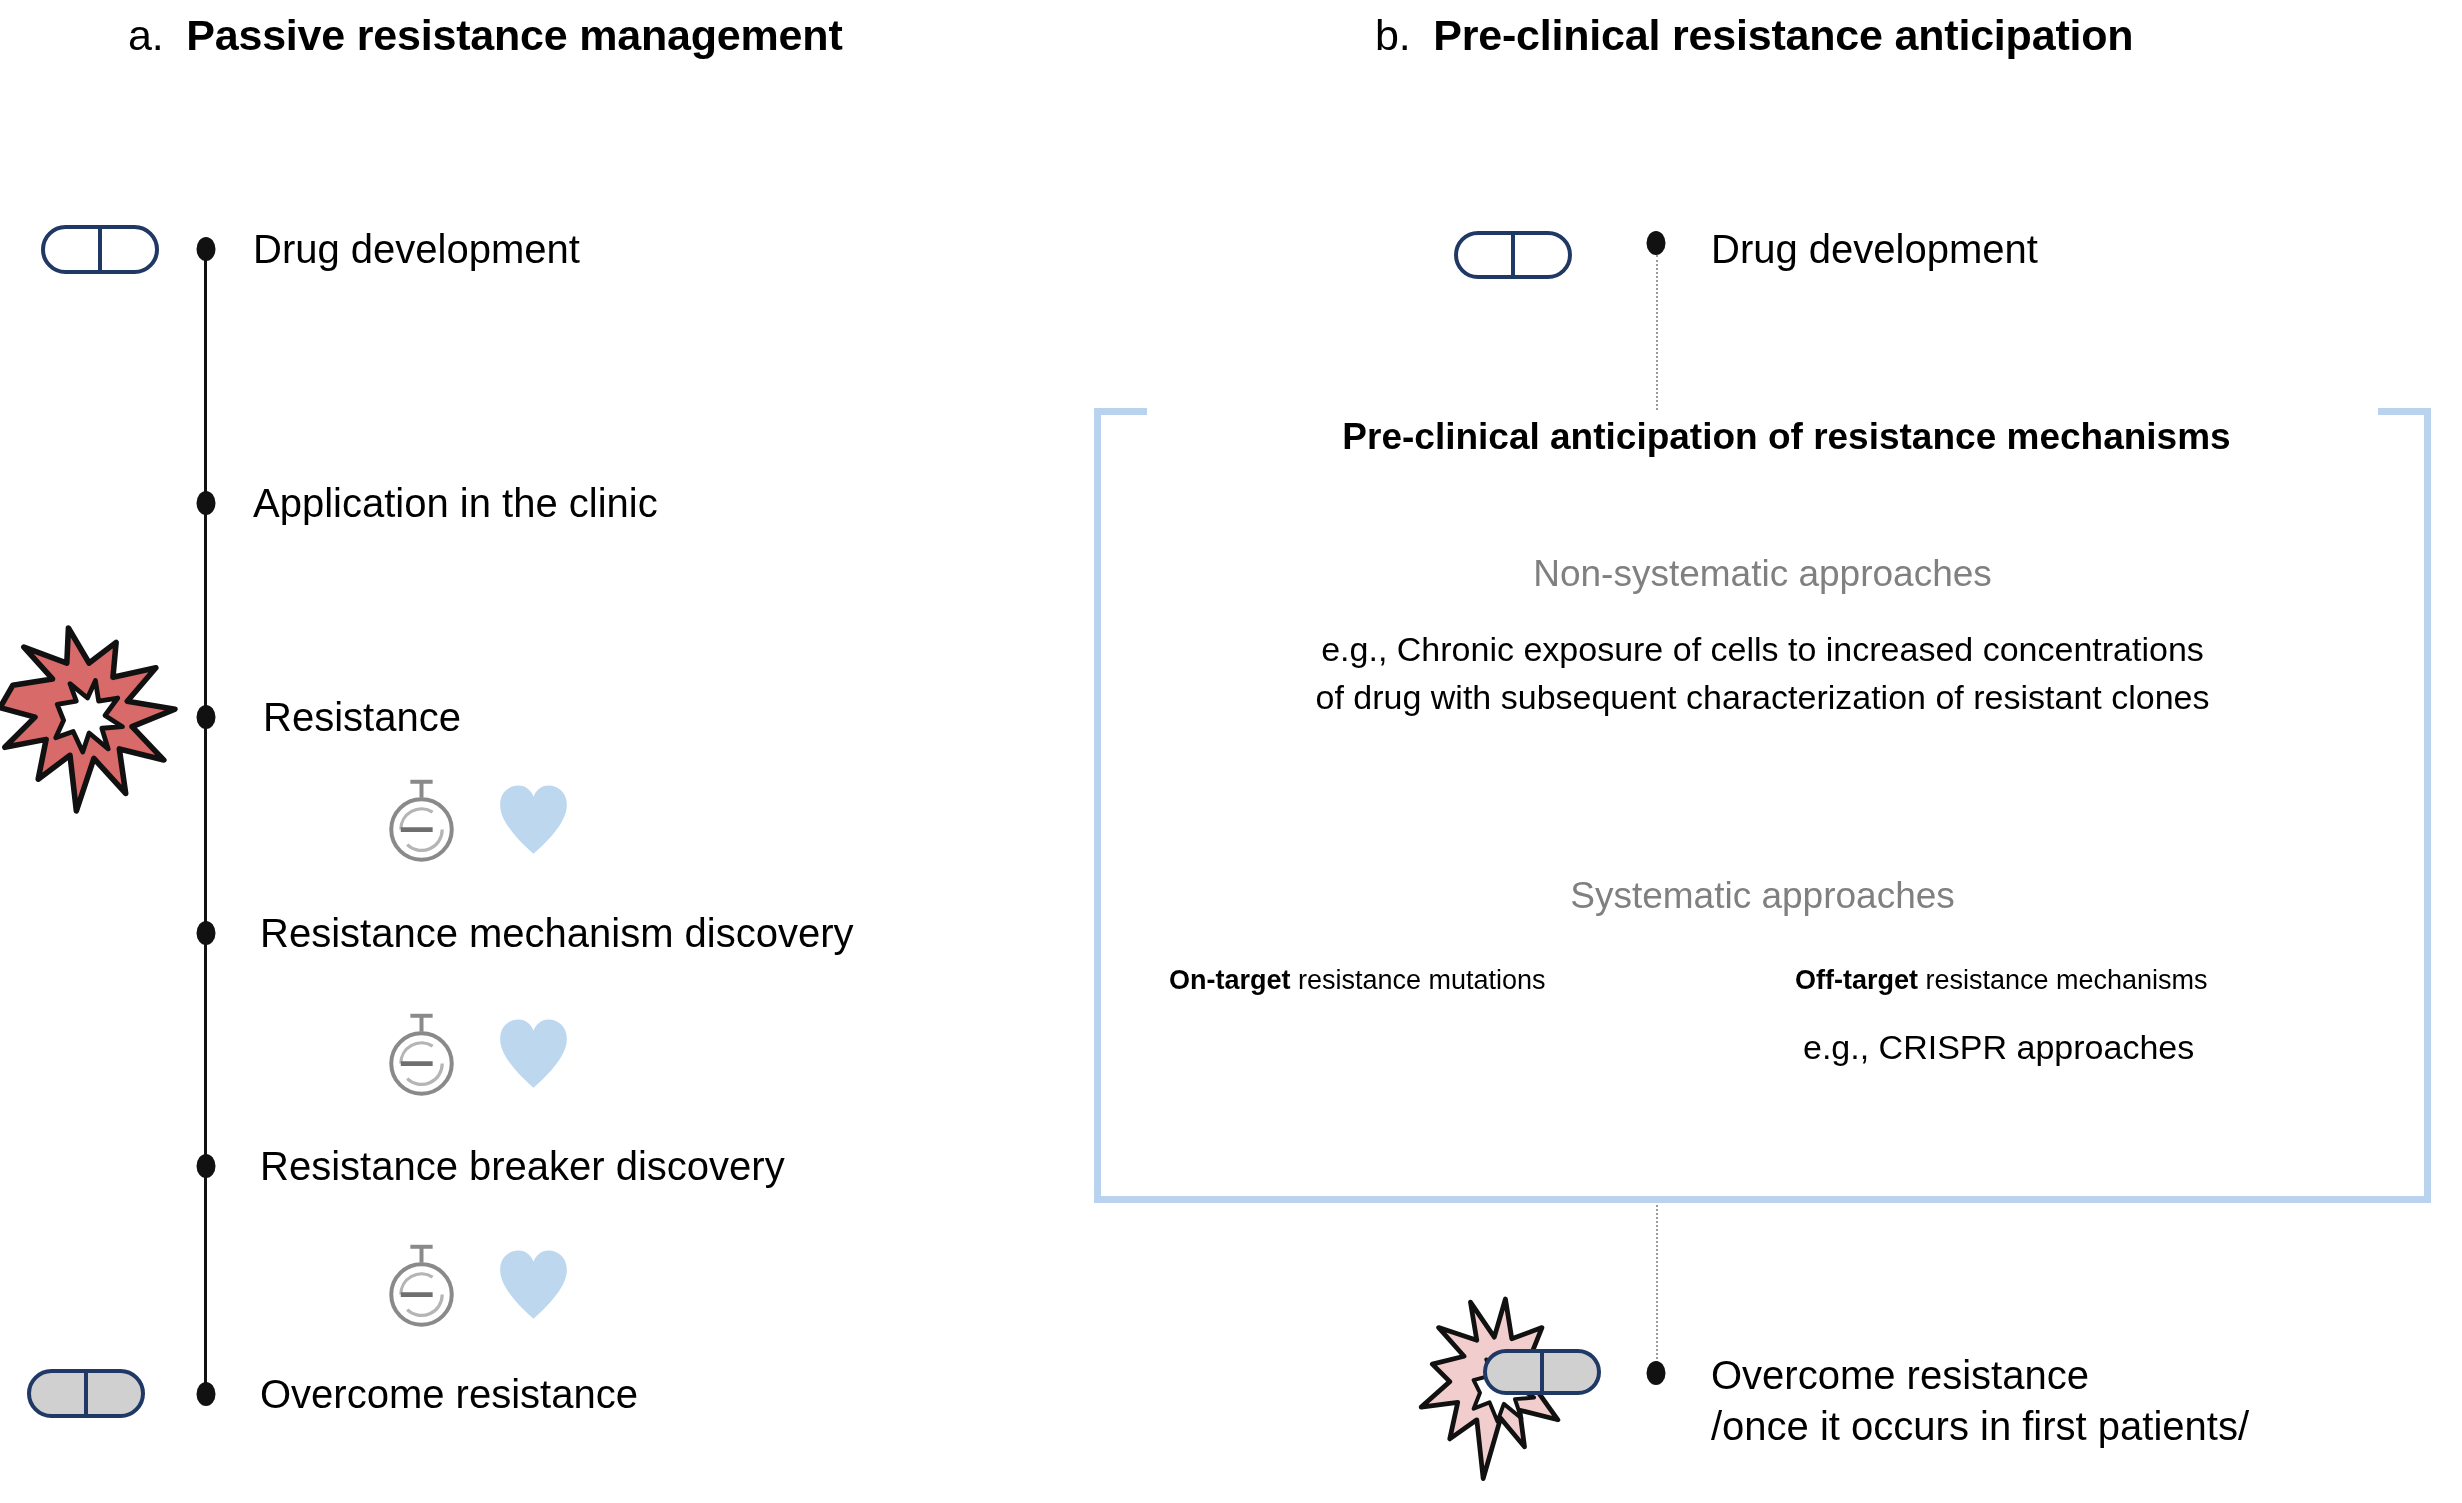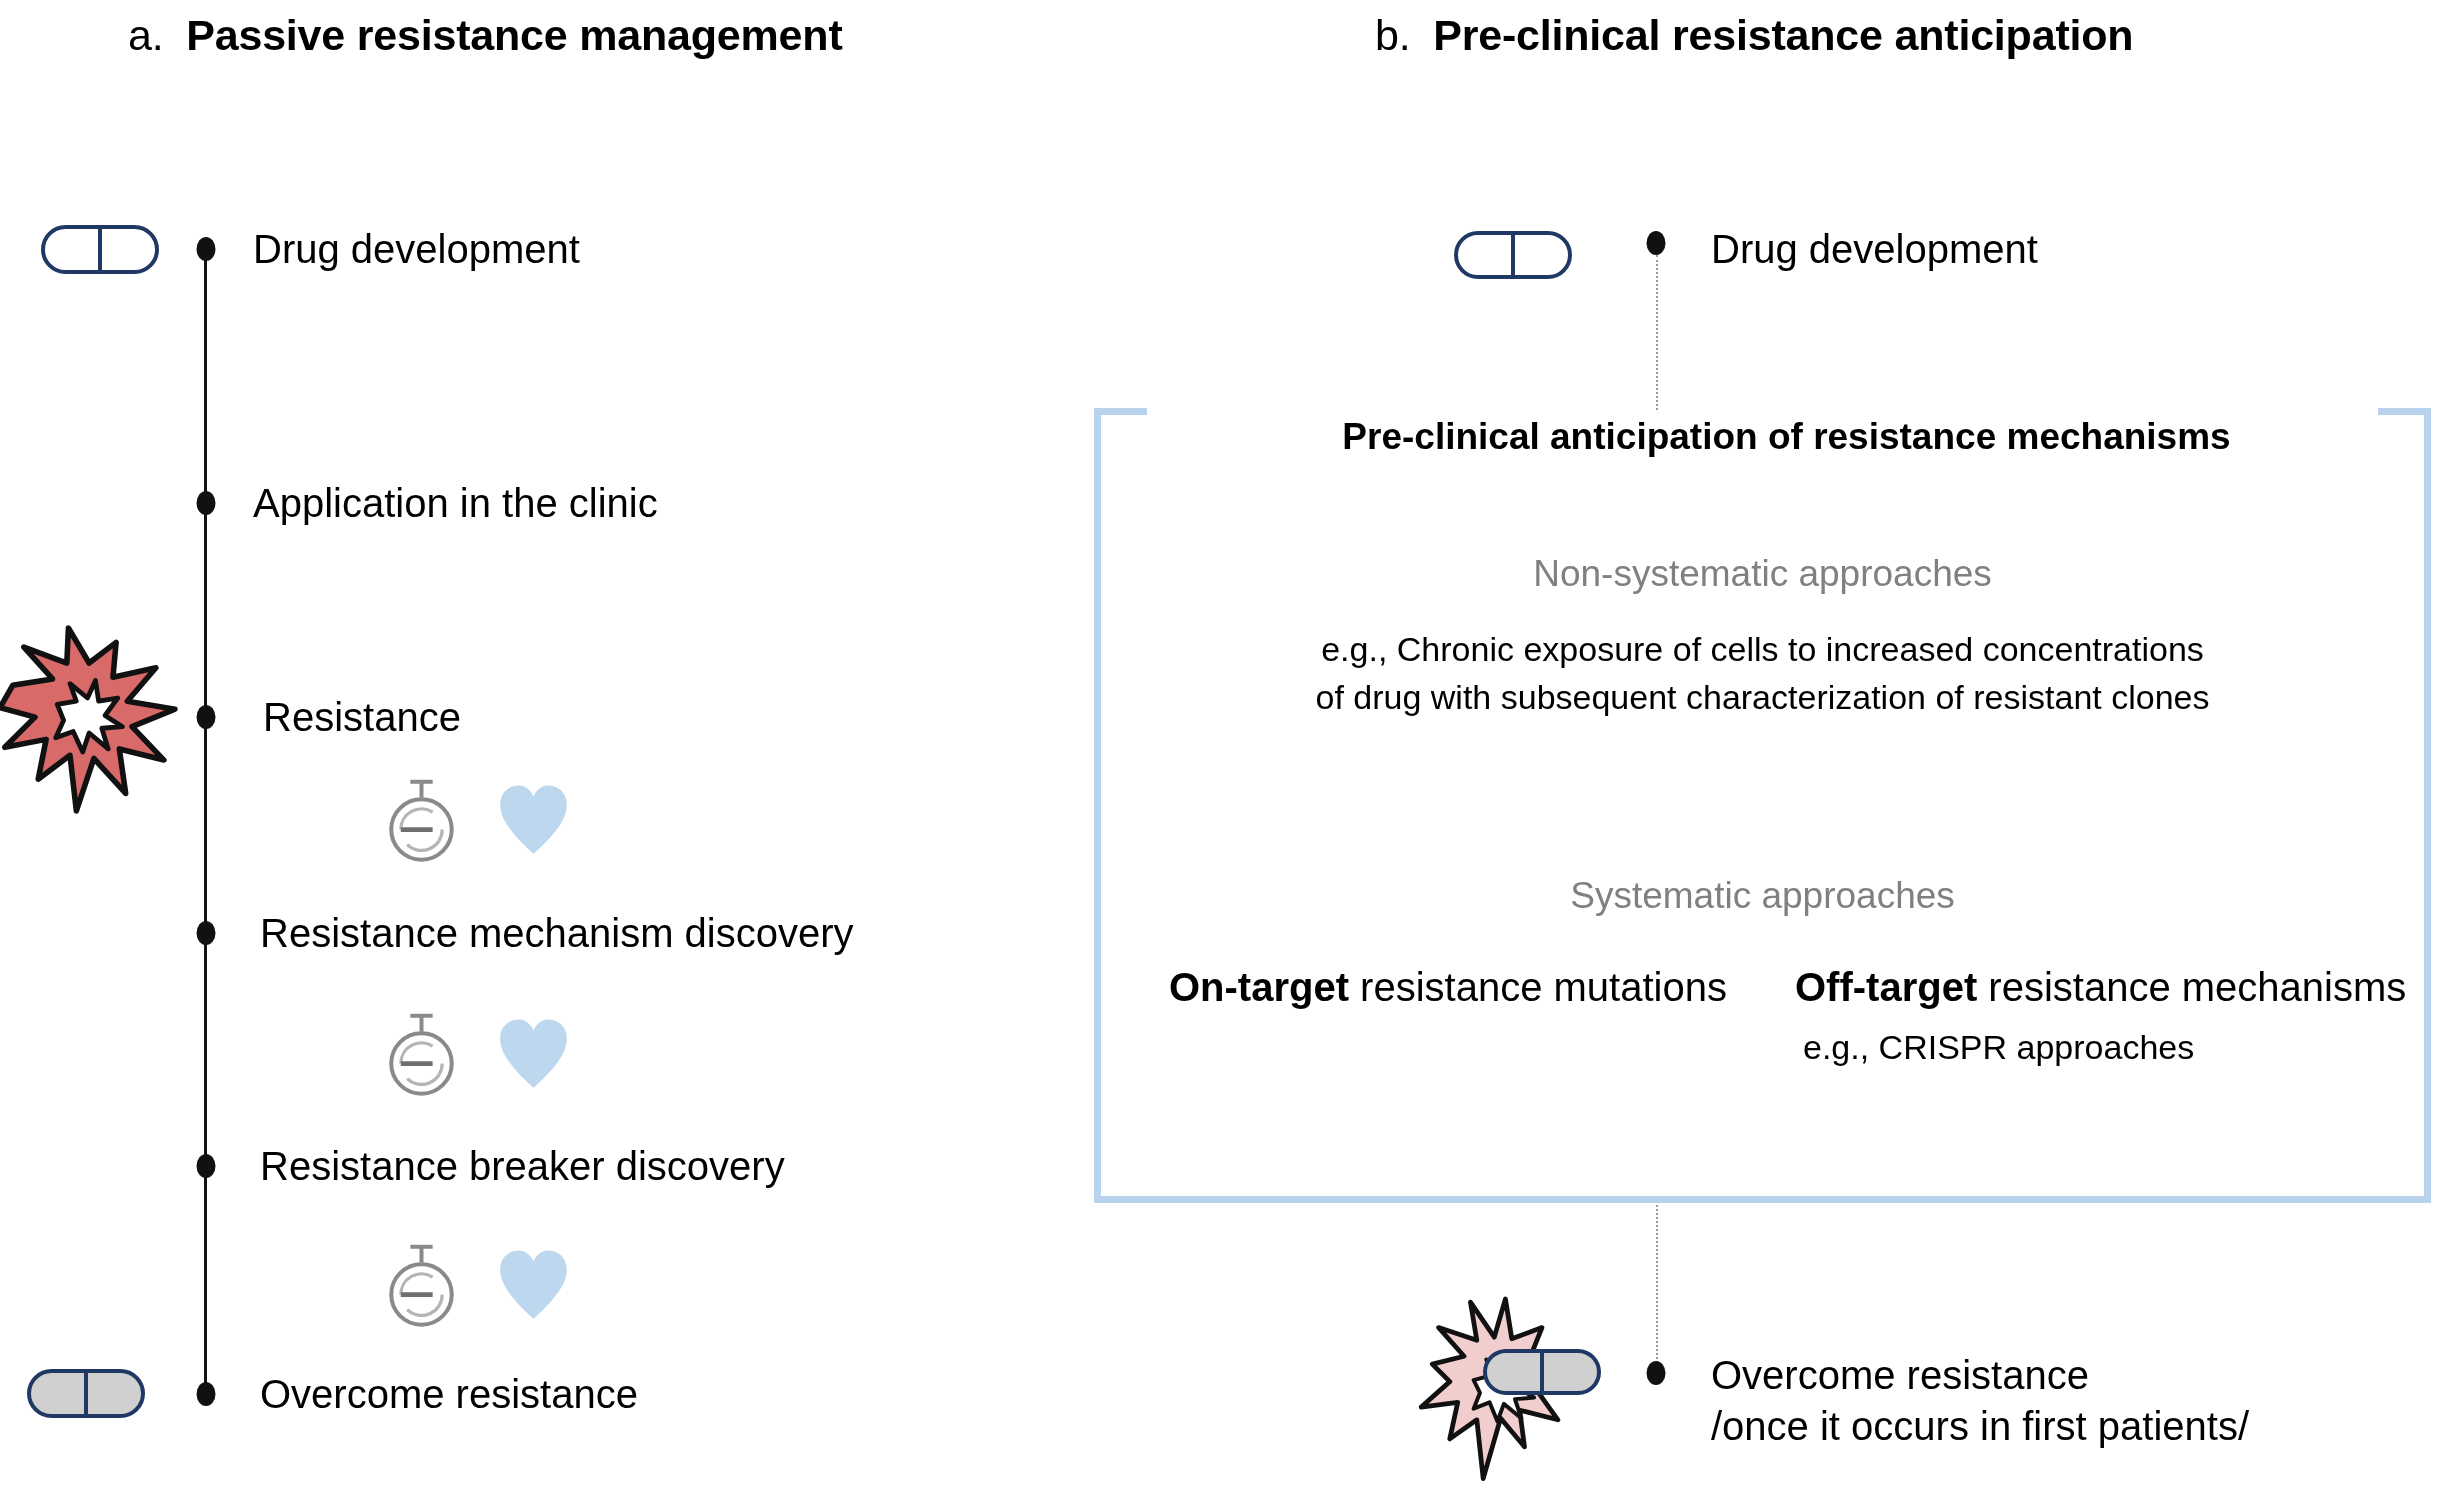--- a/index.html
+++ b/index.html
@@ -107,21 +107,21 @@
     white-space:nowrap;
   }
   .body-line{
     position:absolute;
     font-size:34px;
     line-height:1.22;
     white-space:nowrap;
   }
   .col-head{
     position:absolute;
-    font-size:40px;
+    font-size:27px;
     white-space:nowrap;
   }
   .col-head b{font-weight:700;}
   .col-eg{
     position:absolute;
     font-size:34px;
     white-space:nowrap;
   }
   .outcome{
     position:absolute;

